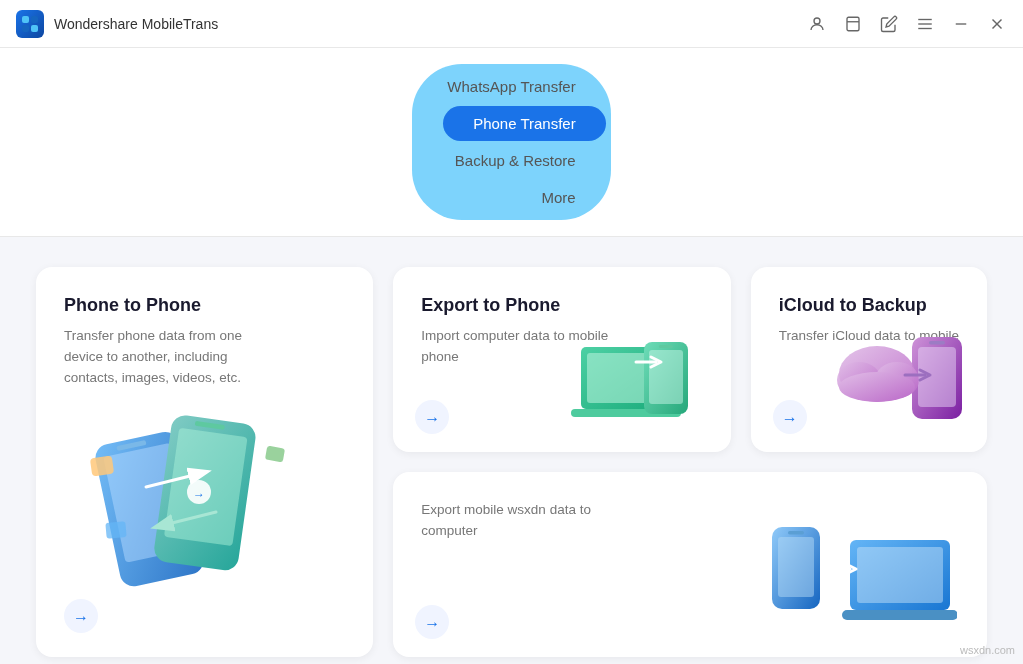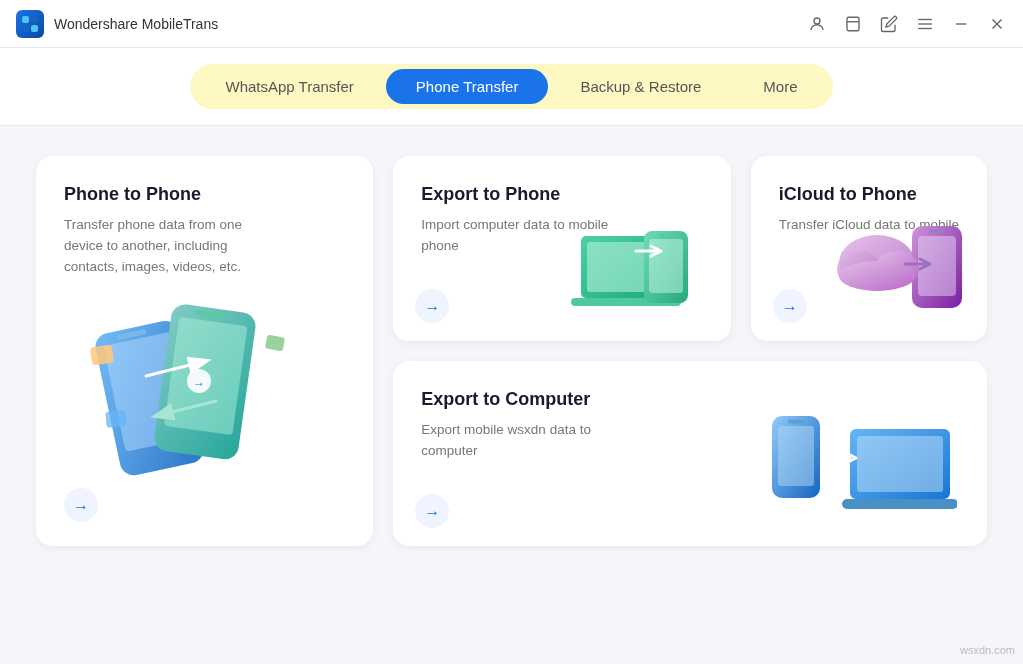--- a/index.html
+++ b/index.html
@@ -73,25 +73,26 @@
       background: #ffffff;
       padding: 16px 0 0;
       display: flex;
       justify-content: center;
       border-bottom: 1px solid #e8e8e8;
       padding-bottom: 16px;
     }
 
     .nav-tabs {
       display: flex;
-      align-items: flex-start;
-      background: #fef9c3;
+      align-items: flex-end;
+      background: #7dd3fc;
       border-radius: 50px;
       padding: 5px;
       gap: 2px;
+      flex-direction: column;
     }
 
     .nav-tab {
       padding: 9px 30px;
       border-radius: 50px;
       font-size: 15px;
       font-weight: 500;
       cursor: pointer;
       color: #555;
       border: none;
@@ -319,21 +320,21 @@
             <stop offset="100%" stop-color="#26a87a"></stop>
           </linearGradient>
         </defs>
       </svg>
     </div>
 
     <div class="card-arrow" style="bottom:18px; left:22px;">→</div>
   </div>
 
   <div class="card" style="grid-column:3; grid-row:1; min-height:185px; position:relative;">
-    <div class="card-title">iCloud to Phone</div>
+    <div class="card-title">iCloud to Backup</div>
     <div class="card-desc">Transfer iCloud data to mobile</div>
 
     <div style="position:absolute; bottom:15px; right:5px; width:155px; height:130px;">
       <svg width="155" height="130" viewBox="0 0 155 130" fill="none">
 
         <g transform="translate(85, 30)">
           <rect x="0" y="0" width="50" height="82" rx="10" fill="url(#phonePurple)"></rect>
           <rect x="6" y="10" width="38" height="60" rx="4" fill="#e8d5f5" opacity="0.5"></rect>
           <rect x="17" y="4" width="16" height="3.5" rx="1.75" fill="#9c7cc4"></rect>
         </g>
@@ -357,21 +358,20 @@
             <stop offset="100%" stop-color="#ba68c8"></stop>
           </linearGradient>
         </defs>
       </svg>
     </div>
 
     <div class="card-arrow" style="bottom:18px; left:22px;">→</div>
   </div>
 
   <div class="card" style="grid-column:2/4; grid-row:2; min-height:185px; position:relative;">
-    <div class="card-title">Export to Computer</div>
     <div class="card-desc">Export mobile wsxdn data to computer</div>
 
     <div style="position:absolute; bottom:15px; right:30px; width:195px; height:135px;">
       <svg width="195" height="135" viewBox="0 0 195 135" fill="none">
 
         <g transform="translate(10, 20)">
           <rect x="0" y="0" width="48" height="82" rx="10" fill="url(#phoneBlue2)"></rect>
           <rect x="6" y="10" width="36" height="60" rx="3" fill="#b3d9f5" opacity="0.5"></rect>
           <rect x="16" y="4" width="16" height="3.5" rx="1.75" fill="#5b9fd4"></rect>
         </g>

